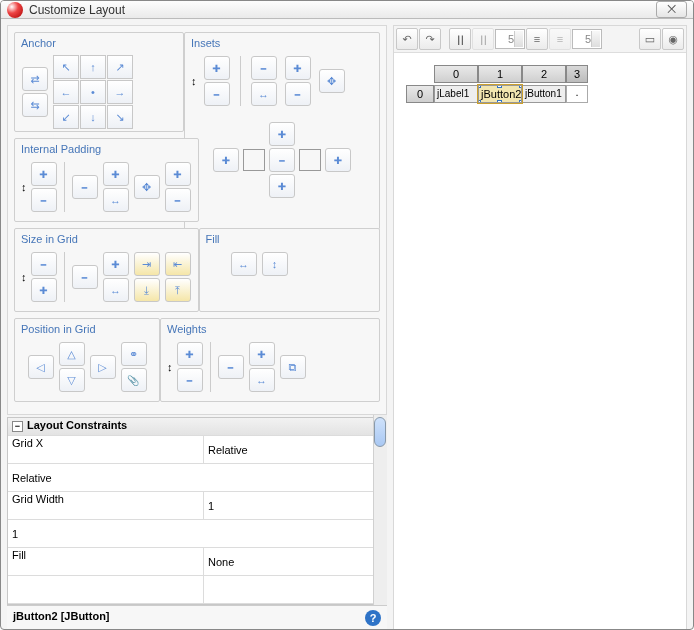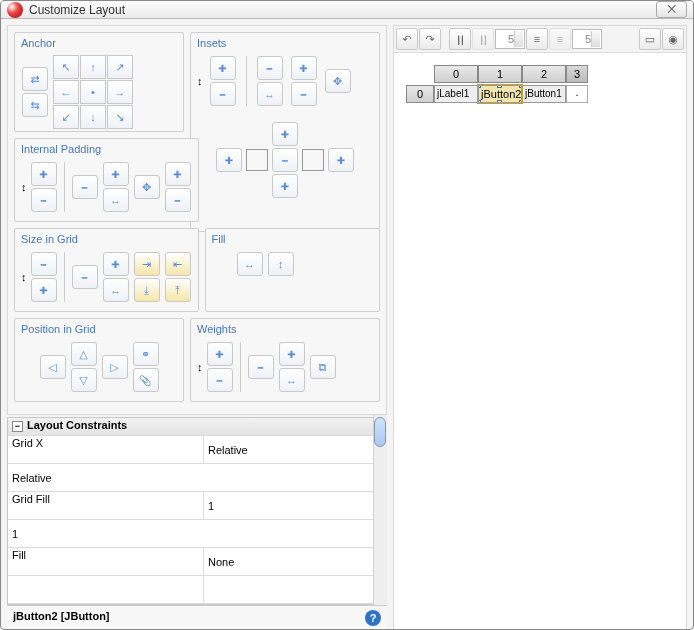--- a/index.html
+++ b/index.html
@@ -5,21 +5,21 @@
 * { box-sizing: border-box; margin: 0; padding: 0; font-family: "Segoe UI", Tahoma, sans-serif; font-size: 11px; }
 body { background: #fff; }
 .window { width: 694px; height: 630px; border: 1px solid #888; border-radius: 4px; overflow: hidden; display: flex; flex-direction: column; background: #f4f4f4; }
 .titlebar { height: 28px; display: flex; align-items: center; padding: 0 6px; background: linear-gradient(#fdfdfd,#eaeaea); border-bottom: 1px solid #bbb; }
 .title-icon { width:16px; height:16px; border-radius:50%; background: radial-gradient(circle at 30% 30%, #fff 0%, #e44 40%, #a00 100%); margin-right:6px; }
 .title-text { flex:1; color:#333; font-size: 12px;}
 .win-close { border:1px solid #aaa; border-radius:3px; padding:1px 10px; background:linear-gradient(#fff,#e5e5e5); color:#555; font-size:11px;}
 .body { flex:1; display:flex; padding:6px; gap:6px; }
 .left { width: 380px; display:flex; flex-direction:column; }
 .panels { border:1px solid #d8d8d8; padding:6px; background:#f7f7f7; }
-.row2 { display:flex; gap:6px; }
+.row2 { display:flex; }
 fieldset.group { border:1px solid #cfcfcf; border-radius:2px; padding:22px 6px 8px 6px; position:relative; background:#f7f7f7; margin-bottom:6px; }
 fieldset.group > .legend { position:absolute; top:4px; left:6px; color:#4676b8; font-size:11px; }
 .btn { display:inline-flex; align-items:center; justify-content:center; width:26px; height:24px; border:1px solid #c8c8c8; border-radius:3px; background:linear-gradient(#ffffff,#eef1f6); margin:1px; color:#5b8bd5; }
 .btn-col { display:inline-flex; flex-direction:column; }
 .grid9 { display:grid; grid-template-columns:repeat(3,26px); grid-template-rows:repeat(3,24px); gap:1px; }
 .grid9 .cell { border:1px solid #c8c8c8; background:linear-gradient(#fff,#eef1f6); display:flex;align-items:center;justify-content:center; color:#5b8bd5;}
 .sep { width:1px; background:#ccc; margin:0 3px; height:50px; align-self:center;}
 
 .props { margin-top:2px; border:1px solid #c7c7c7; background:#fff; }
 .prow { display:flex; border-bottom:1px solid #dcdcdc; height:28px; align-items:stretch; }
@@ -273,21 +273,21 @@
                 </span>
               <span class="btn">
                   <span class="i-ud"></span>
                 </span>
             </div>
           </fieldset>
         </div>
 
         <div class="row2">
 
-          <fieldset class="group" style="width:170px">
+          <fieldset class="group" style="width:146px">
             <div class="legend">Position in Grid</div>
             <div style="display:flex;align-items:center;gap:3px;justify-content:center">
               <span class="btn">
                   <span class="i-left"></span>
                 </span>
               <div class="btn-col">
                 <span class="btn">
                     <span class="i-up"></span>
                   </span>
                 <span class="btn">
@@ -352,21 +352,21 @@
                 <span class="tri"></span>
               </div>
             </div>
           <div class="prow">
               <div class="pval">
                 <span>Relative</span>
                 <span class="tri"></span>
               </div>
             </div>
           <div class="prow">
-              <div class="pname">Grid Fill</div>
+              <div class="pname">Grid Width</div>
               <div class="pval">
                 <span>1</span>
                 <span class="tri"></span>
               </div>
             </div>
           <div class="prow">
               <div class="pval">
                 <span>1</span>
                 <span class="tri"></span>
               </div>

